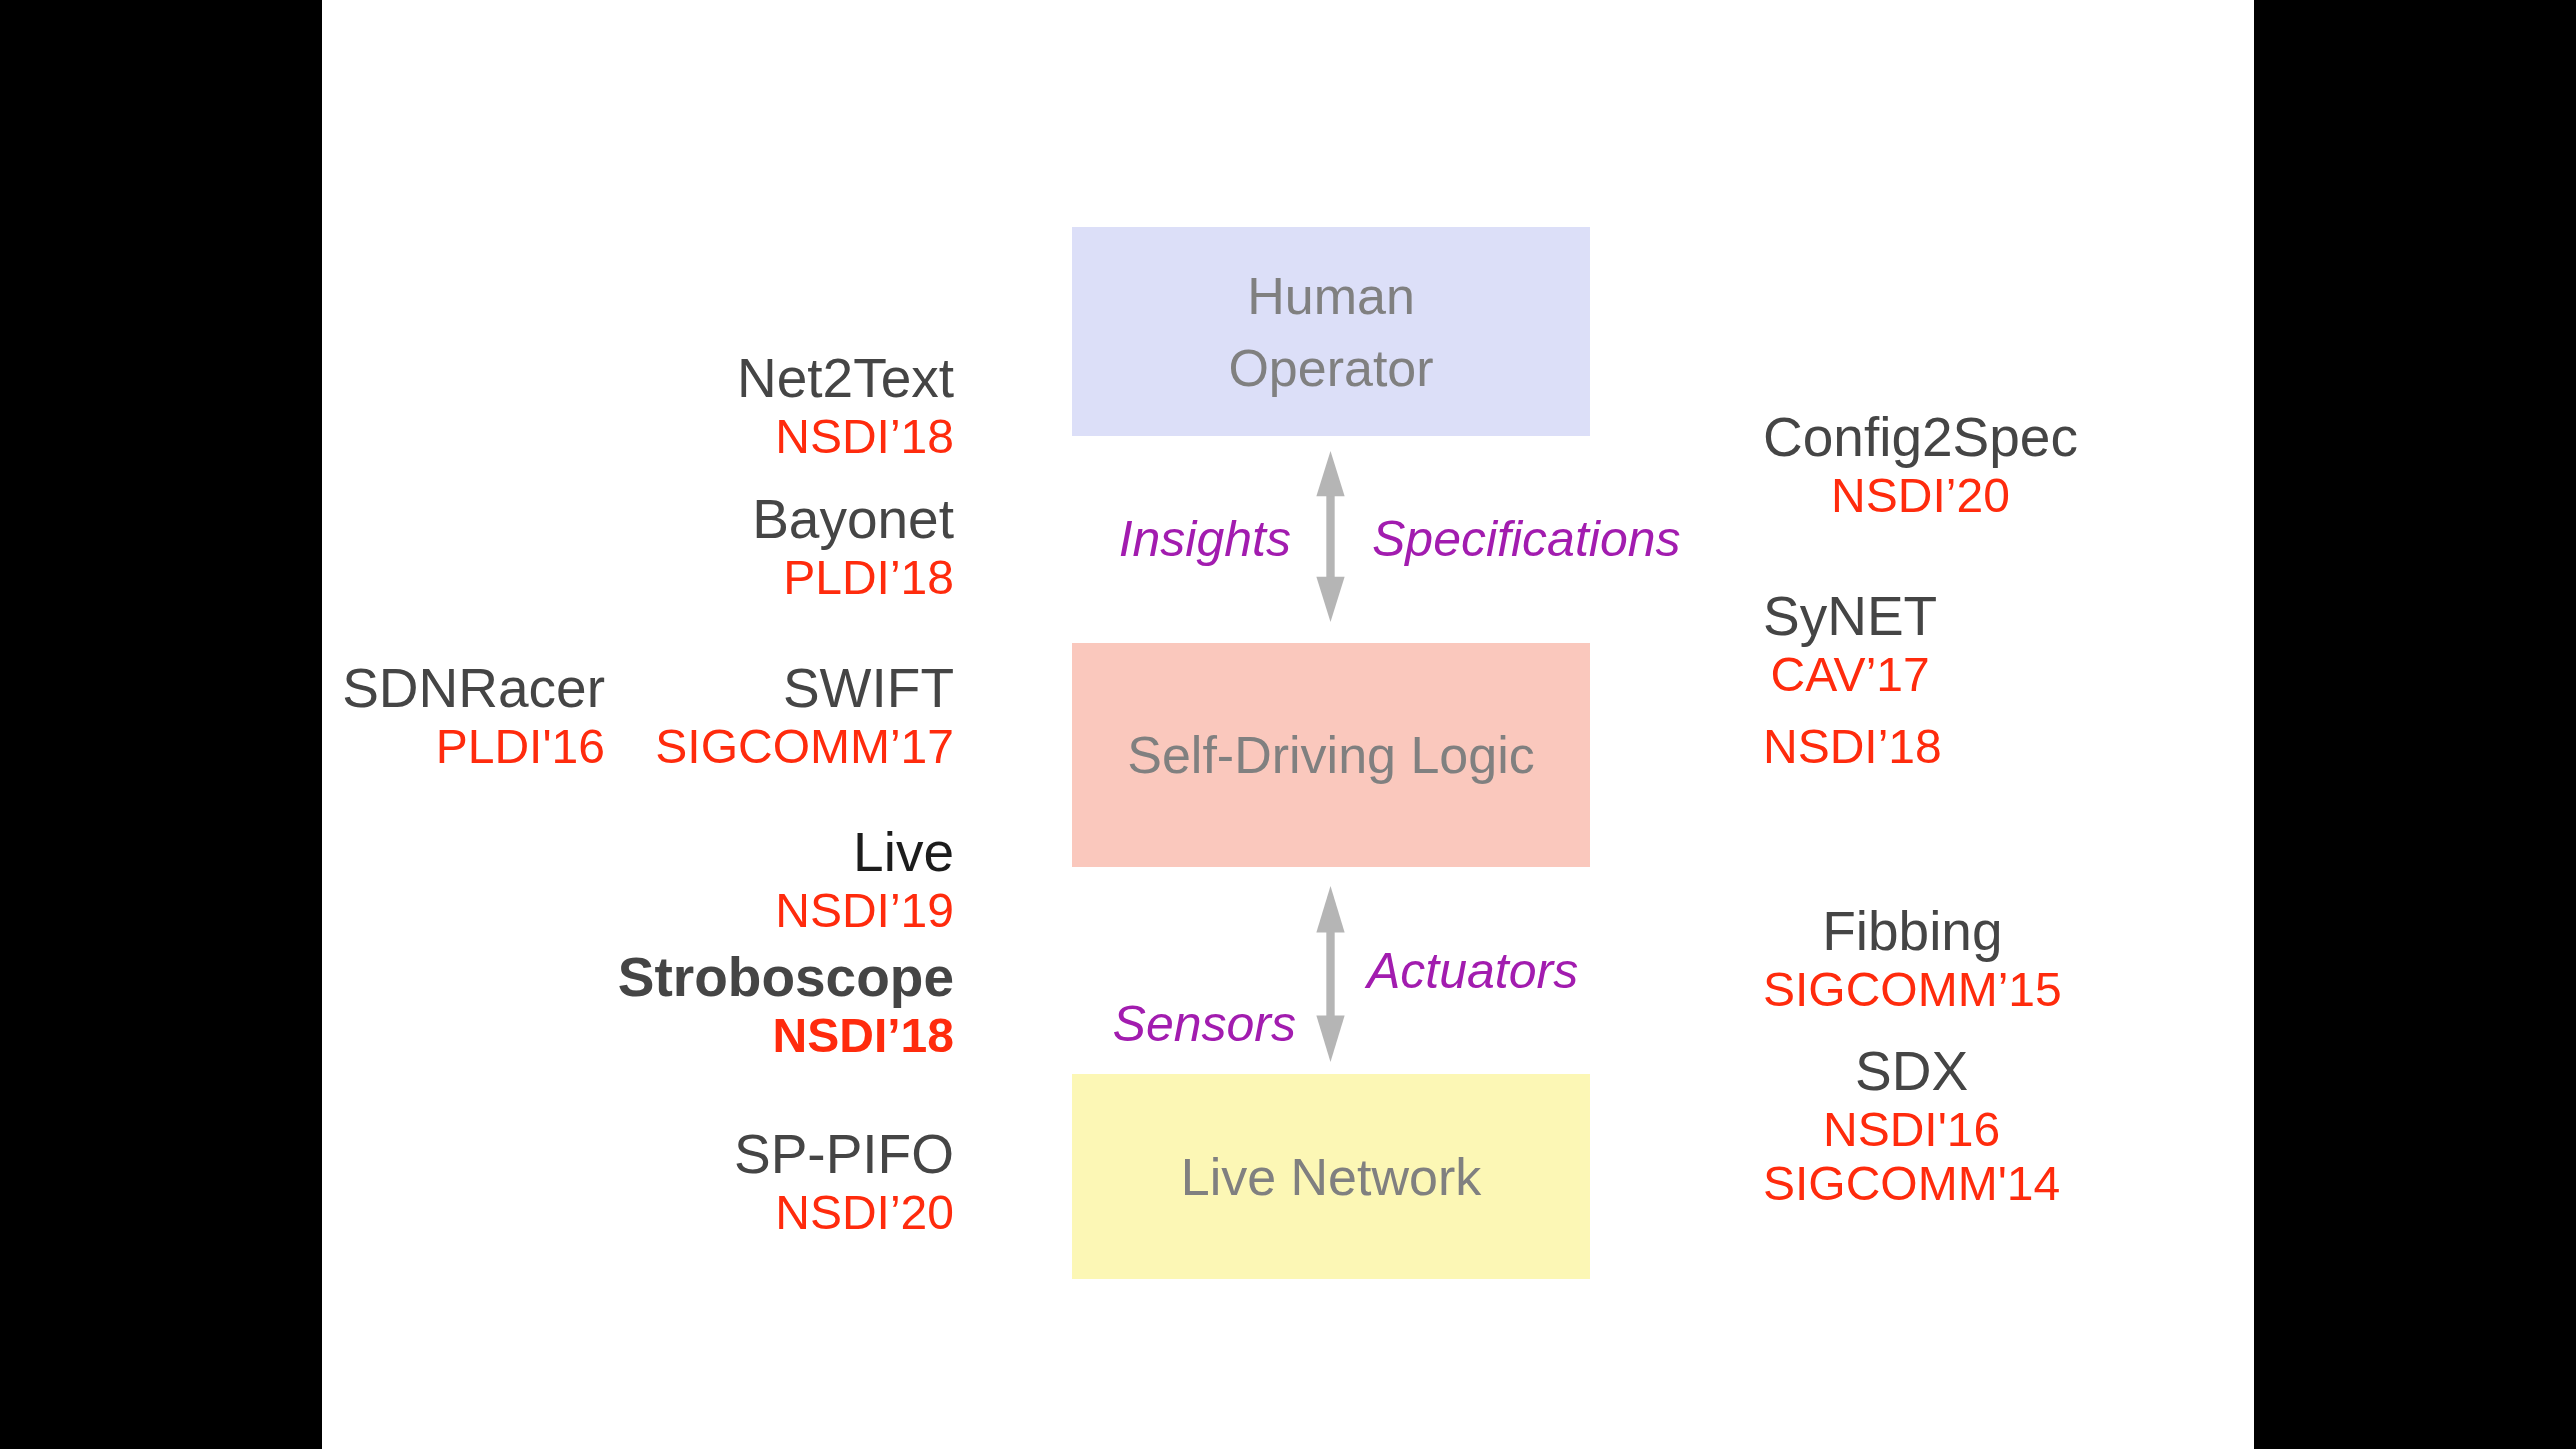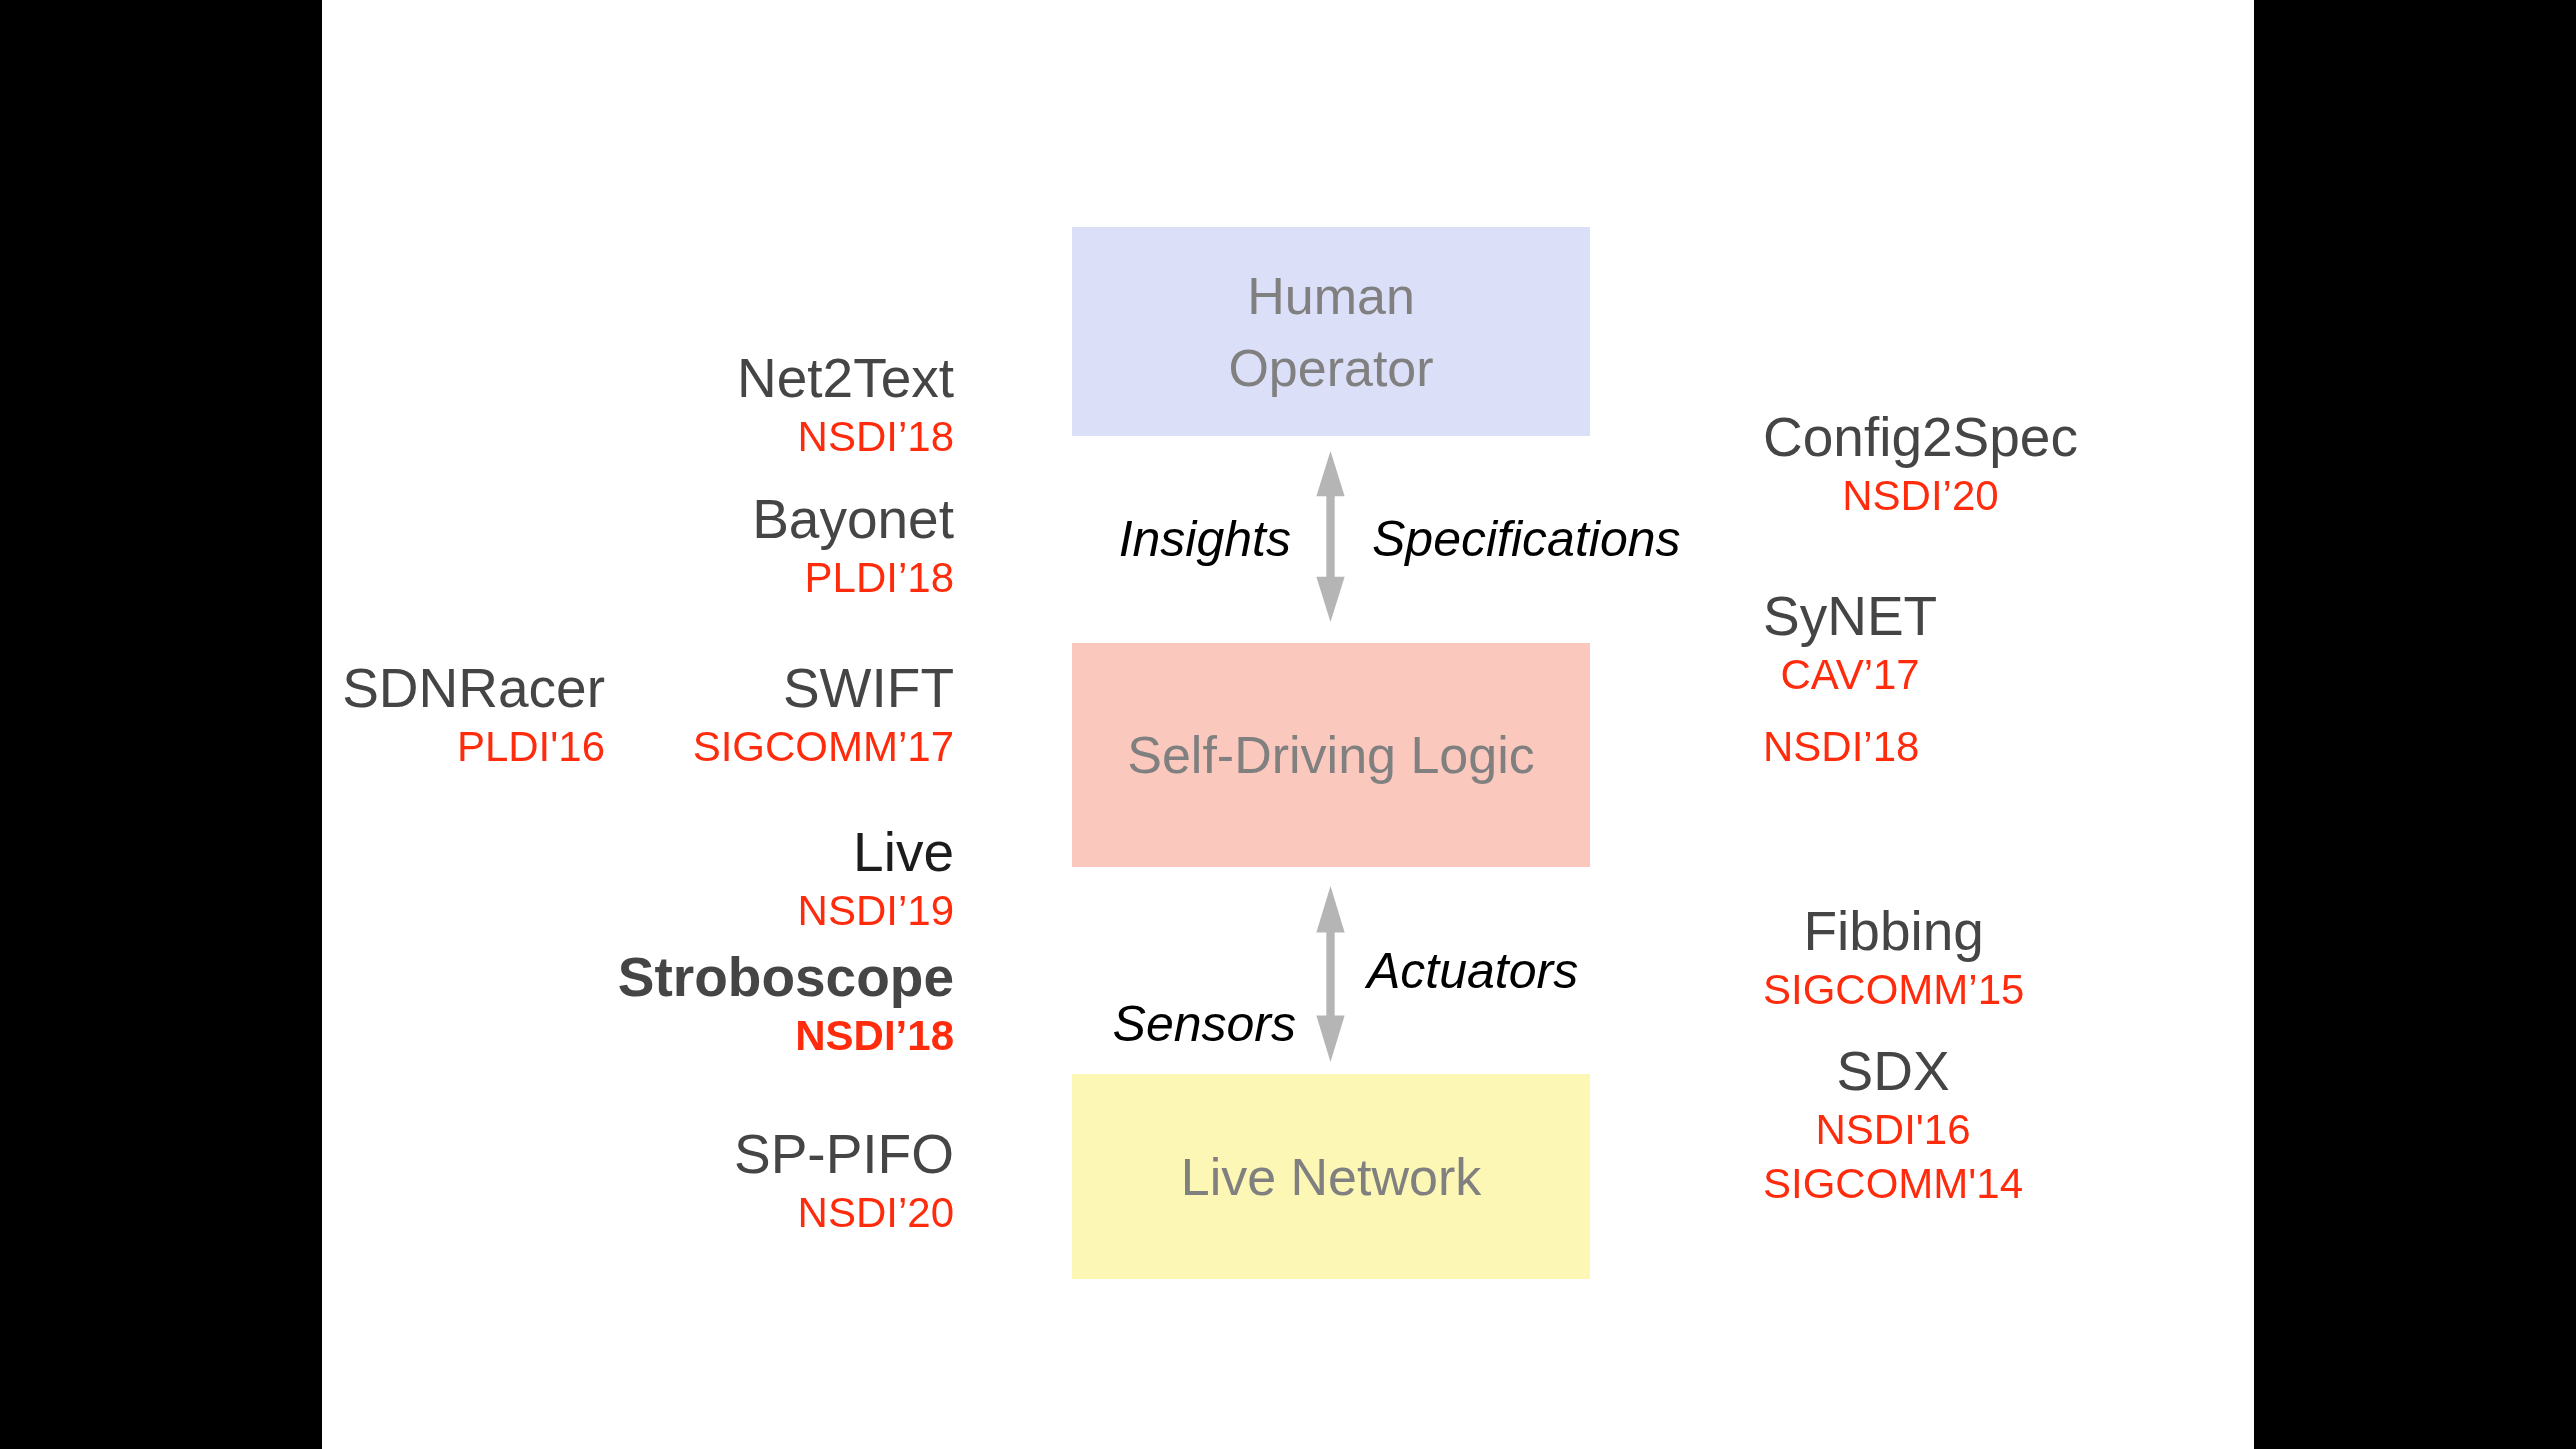--- a/index.html
+++ b/index.html
@@ -61,21 +61,21 @@
   .arrow-1 { top: 451px;  height: 171px; }
   .arrow-2 { top: 886px; height: 176px; }
   .double-arrow svg { width: 100%; height: 100%; display: block; }
 
   
   .flow-label {
     position: absolute;
     font-size: 50px;
     line-height: 53px;
     font-style: italic;
-    color: #000000;
+    color: #a21caf;
     white-space: nowrap;
   }   
   .lbl-specifications { left: 1050px;  top: 513px;  }
   .lbl-actuators      { left: 1045px;  top: 945px; }
 
   
 
   
   .pub {
     position: absolute;
@@ -83,21 +83,21 @@
   }
   .pub.align-right { text-align: right; }
   .pub.align-left  { text-align: center; }
   .pub-name {
     font-size: 55px;
     line-height: 64px;
     color: #454545;
   }
   .pub-name.emph { color: #1c1c1c; }
   .pub-venue {
-    font-size: 42px;
+    font-size: 48px;
     line-height: 54px;
     color: #ff2b0d;
   }
 
   
   .pos-config2spec { left: 1441px; top: 405px;  }
   .pos-synet       { left: 1441px; top: 584px;  }
   .pos-netcomplete { left: 1441px; top: 720px; }
   .pos-fibbing     { left: 1441px; top: 899px; }
   .pos-sdx         { left: 1441px; top: 1039px; }

